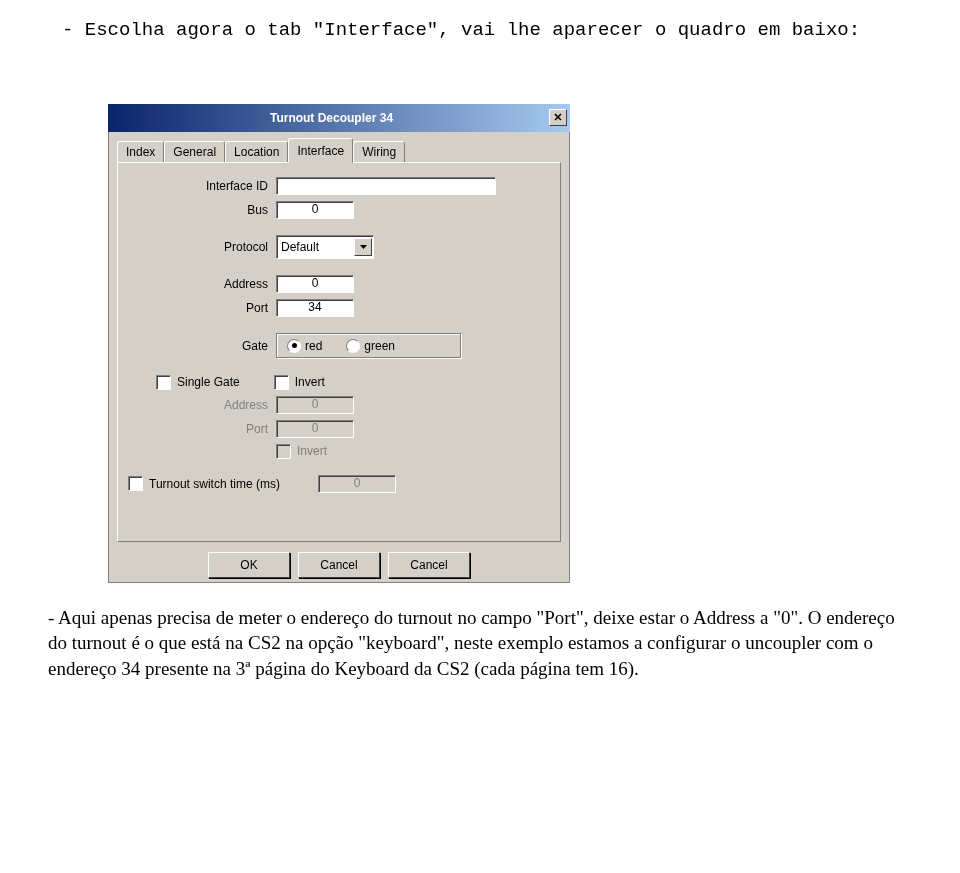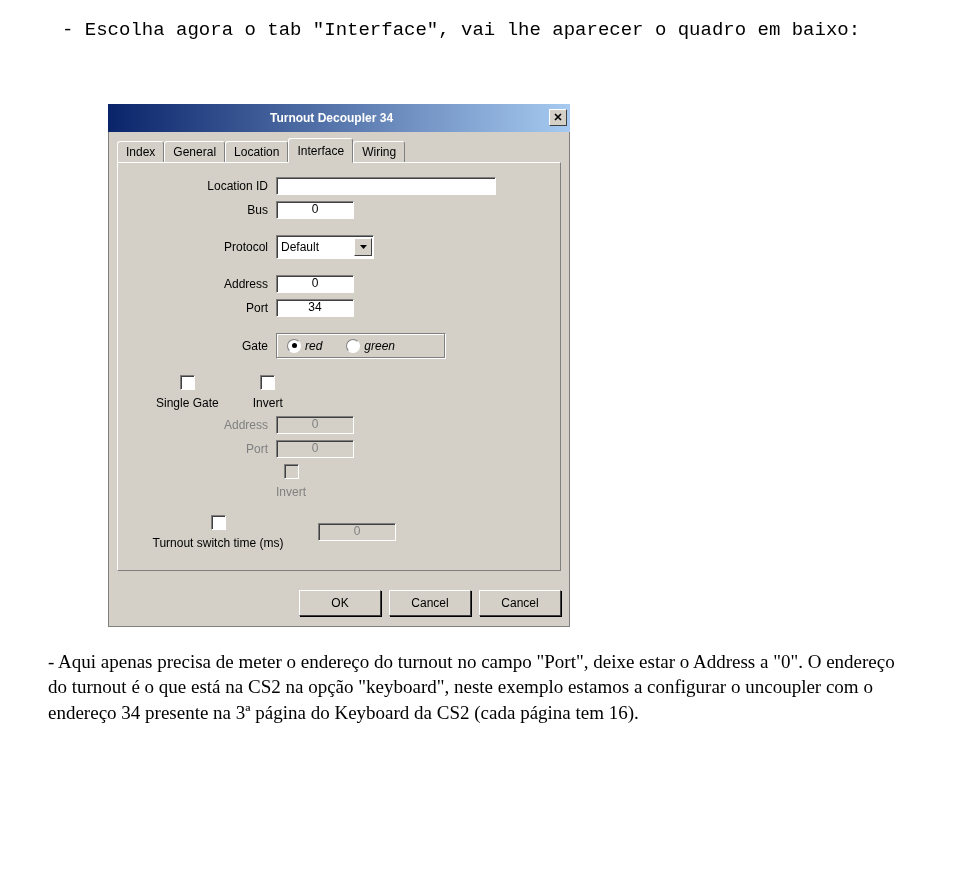--- a/index.html
+++ b/index.html
@@ -57,21 +57,21 @@
     font-size: 11px;
     font-weight: bold;
     color: #000;
     line-height: 1;
   }
   .dlgbody {
     background: #d4d0c8;
     border-left: 1px solid #808080;
     border-right: 1px solid #808080;
     border-bottom: 1px solid #808080;
-    padding: 8px 8px 10px 8px;
+    padding: 8px 8px 4px 8px;
   }
   .tabstrip {
     display: flex;
     align-items: flex-end;
     height: 22px;
     position: relative;
     z-index: 2;
   }
   .tab {
     padding: 3px 8px 3px 8px;
@@ -168,22 +168,21 @@
     border: 1px solid #808080;
     border-right-color: #fff;
     border-bottom-color: #fff;
     box-shadow: inset -1px -1px 0 #808080, inset 1px 1px 0 #fff;
     padding: 4px 10px;
     display: flex;
     gap: 24px;
     align-items: center;
     height: 26px;
     box-sizing: border-box;
-    width: 170px;
-    font-style: italic;
+    width: 186px;
   }
   .radiosimple { display:flex; align-items:center; gap:4px;}
   .radiodot {
     width: 12px; height: 12px; border-radius: 50%;
     background: #fff;
     border-top: 1px solid #808080;
     border-left: 1px solid #808080;
     border-right: 1px solid #fff;
     border-bottom: 1px solid #fff;
     display:flex; align-items:center; justify-content:center;
@@ -194,26 +193,26 @@
   .chk {
     width: 13px; height: 13px;
     background: #fff;
     border-top: 1px solid #808080;
     border-left: 1px solid #808080;
     border-right: 1px solid #fff;
     border-bottom: 1px solid #fff;
     box-shadow: inset 1px 1px 0 #404040;
     display: inline-flex; align-items:center; justify-content:center;
   }
-  .chkrow { display:flex; align-items:center; gap:6px;flex-direction:column; }
+  .chkrow { display:flex; align-items:center; gap:6px; }
   .btnrow {
     display: flex;
-    justify-content: flex-end;
+    justify-content: center;
     gap: 8px;
-    margin-top: 19px;
+    margin-top: 10px;
   }
   .btn {
     width: 80px;
     height: 24px;
     background: #d4d0c8;
     border-top: 1px solid #fff;
     border-left: 1px solid #fff;
     border-right: 1px solid #404040;
     border-bottom: 1px solid #404040;
     box-shadow: 1px 1px 0 #000;
@@ -246,21 +245,21 @@
       <div class="tabstrip">
         <div class="tab">Index</div>
         <div class="tab">General</div>
         <div class="tab">Location</div>
         <div class="tab active">Interface</div>
         <div class="tab">Wiring</div>
       </div>
       <div class="tabpanel">
 
         <div class="row">
-          <div class="lbl w1">Location ID</div>
+          <div class="lbl w1">Interface ID</div>
           <div class="txt w-full"></div>
         </div>
         <div class="row">
           <div class="lbl w1">Bus</div>
           <div class="txt w-sm">0</div>
         </div>
 
         <div class="sep"></div>
 
         <div class="row">

